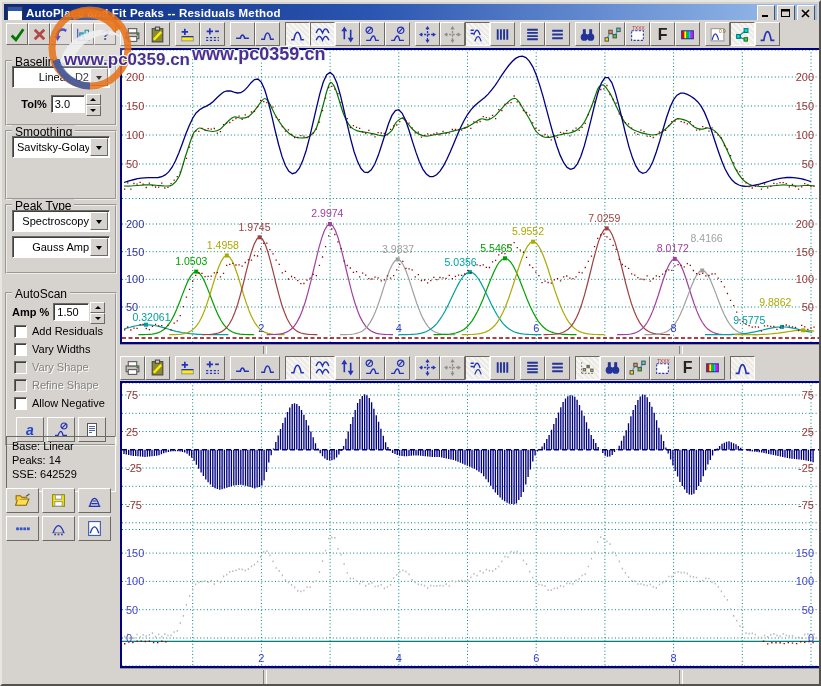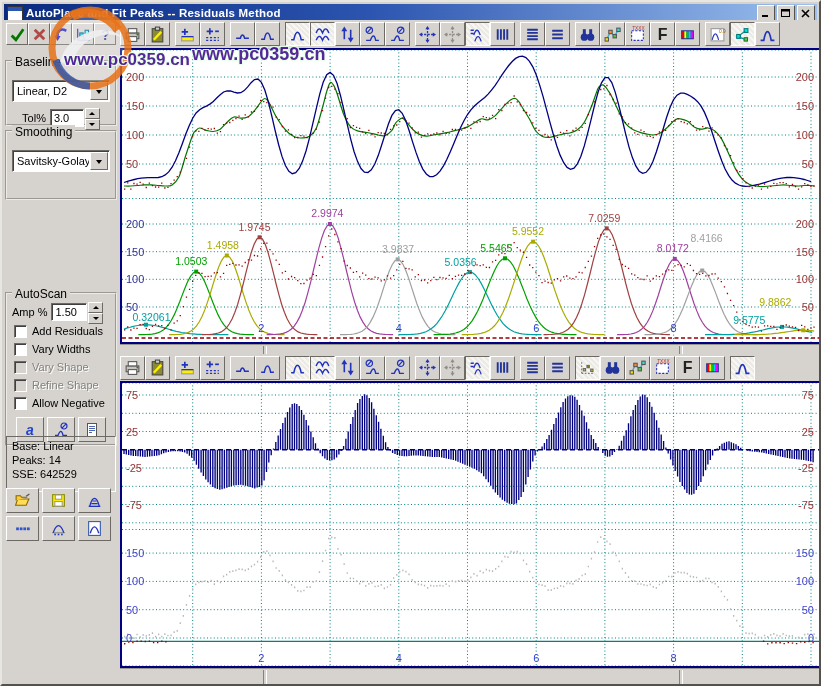--- a/index.html
+++ b/index.html
@@ -26,29 +26,29 @@
   .tb.small{width:22px;height:22px;}
   .tb.pressed{border-color:#6D6A65 #FFFFFF #FFFFFF #6D6A65;
       background-image:repeating-linear-gradient(45deg,#ECEAE5 0 2px,#F7F6F3 2px 4px);}
   .tb.disabled svg{opacity:.45;filter:grayscale(1);}
   .tb.gap{margin-left:5px;}
   .cluster-left{width:116px;display:flex;align-items:center;padding-left:2px;box-sizing:border-box;flex:0 0 auto;}
   
   #sidebar{position:absolute;left:0;top:46px;width:118px;bottom:0;background:#D6D3CE;}
   .group{position:absolute;left:3px;right:3px;border:2px groove #EDEBE6;padding:0;}
   .group>.gtitle{position:absolute;top:-7px;left:5px;background:#D6D3CE;padding:0 3px;font-size:12px;text-align:center;}
-  .combo{position:relative;height:20px;margin:18px 5px 0 5px;background:#fff;border:1px solid;
+  .combo{position:relative;height:20px;margin:4px 5px 0 5px;background:#fff;border:1px solid;
      border-color:#6D6A65 #FFFFFF #FFFFFF #6D6A65;box-shadow:inset 1px 1px 0 #404040;
-     display:flex;align-items:center;}
+     display:flex;align-items:center;text-align:right;}
   .combo .ctext{flex:1;padding-left:4px;white-space:nowrap;overflow:hidden;}
   .combo .cbtn{width:16px;height:16px;margin:1px;background:#D6D3CE;border:1px solid;
      border-color:#fff #6D6A65 #6D6A65 #fff;display:flex;align-items:center;justify-content:center;}
   .tri-d{width:0;height:0;border:3.5px solid transparent;border-top:4.5px solid #000;margin-top:4px;}
   .fieldrow{display:flex;align-items:center;margin:6px 5px 4px 5px;}
-  .fieldrow .flabel{margin-right:4px;}
+  .fieldrow .flabel{margin-right:4px;font-weight:bold;}
   .tfield{height:18px;background:#fff;border:1px solid;border-color:#6D6A65 #fff #fff #6D6A65;
      box-shadow:inset 1px 1px 0 #404040;box-sizing:border-box;padding:0 3px;font:11px "Liberation Sans",sans-serif;width:34px;}
   .spin{width:15px;height:19px;display:flex;flex-direction:column;margin-left:1px;}
   .spin .sb{flex:1;background:#D6D3CE;border:1px solid;border-color:#fff #6D6A65 #6D6A65 #fff;
      display:flex;align-items:center;justify-content:center;}
   .tri-u-s{width:0;height:0;border:3px solid transparent;border-bottom:3.5px solid #000;margin-bottom:3px;}
   .tri-d-s{width:0;height:0;border:3px solid transparent;border-top:3.5px solid #000;margin-top:3px;}
   .cbrow{display:flex;align-items:flex-start;margin:4px 0 0 7px;height:14px;}
   .cbbox{width:11px;height:11px;background:#fff;border:1px solid;border-color:#6D6A65 #fff #fff #6D6A65;
      box-shadow:inset 1px 1px 0 #404040;margin-right:5px;flex:0 0 auto;}
@@ -331,20 +331,35 @@
     <div class="group" style="top:82px;height:66px;">
       <span class="gtitle">Smoothing</span>
       <div class="combo">
         <span class="ctext">Savitsky-Golay</span>
         <span class="cbtn">
             <span class="tri-d"></span>
           </span>
       </div>
     </div>
 
+    <div class="group" style="top:156px;height:66px;">
+      <span class="gtitle">Peak Type</span>
+      <div class="combo">
+        <span class="ctext">Spectroscopy</span>
+        <span class="cbtn">
+            <span class="tri-d"></span>
+          </span>
+      </div>
+      <div class="combo">
+        <span class="ctext">Gauss Amp</span>
+        <span class="cbtn">
+            <span class="tri-d"></span>
+          </span>
+      </div>
+    </div>
 
     <div class="group" style="top:244px;height:150px;">
       <span class="gtitle">AutoScan</span>
       <div class="fieldrow" style="margin-top:8px;">
         <span class="flabel">Amp %</span>
         <input class="tfield" style="width: 36px;" value="1.50">
         <span class="spin">
           <span class="sb">
               <span class="tri-u-s"></span>
             </span>

